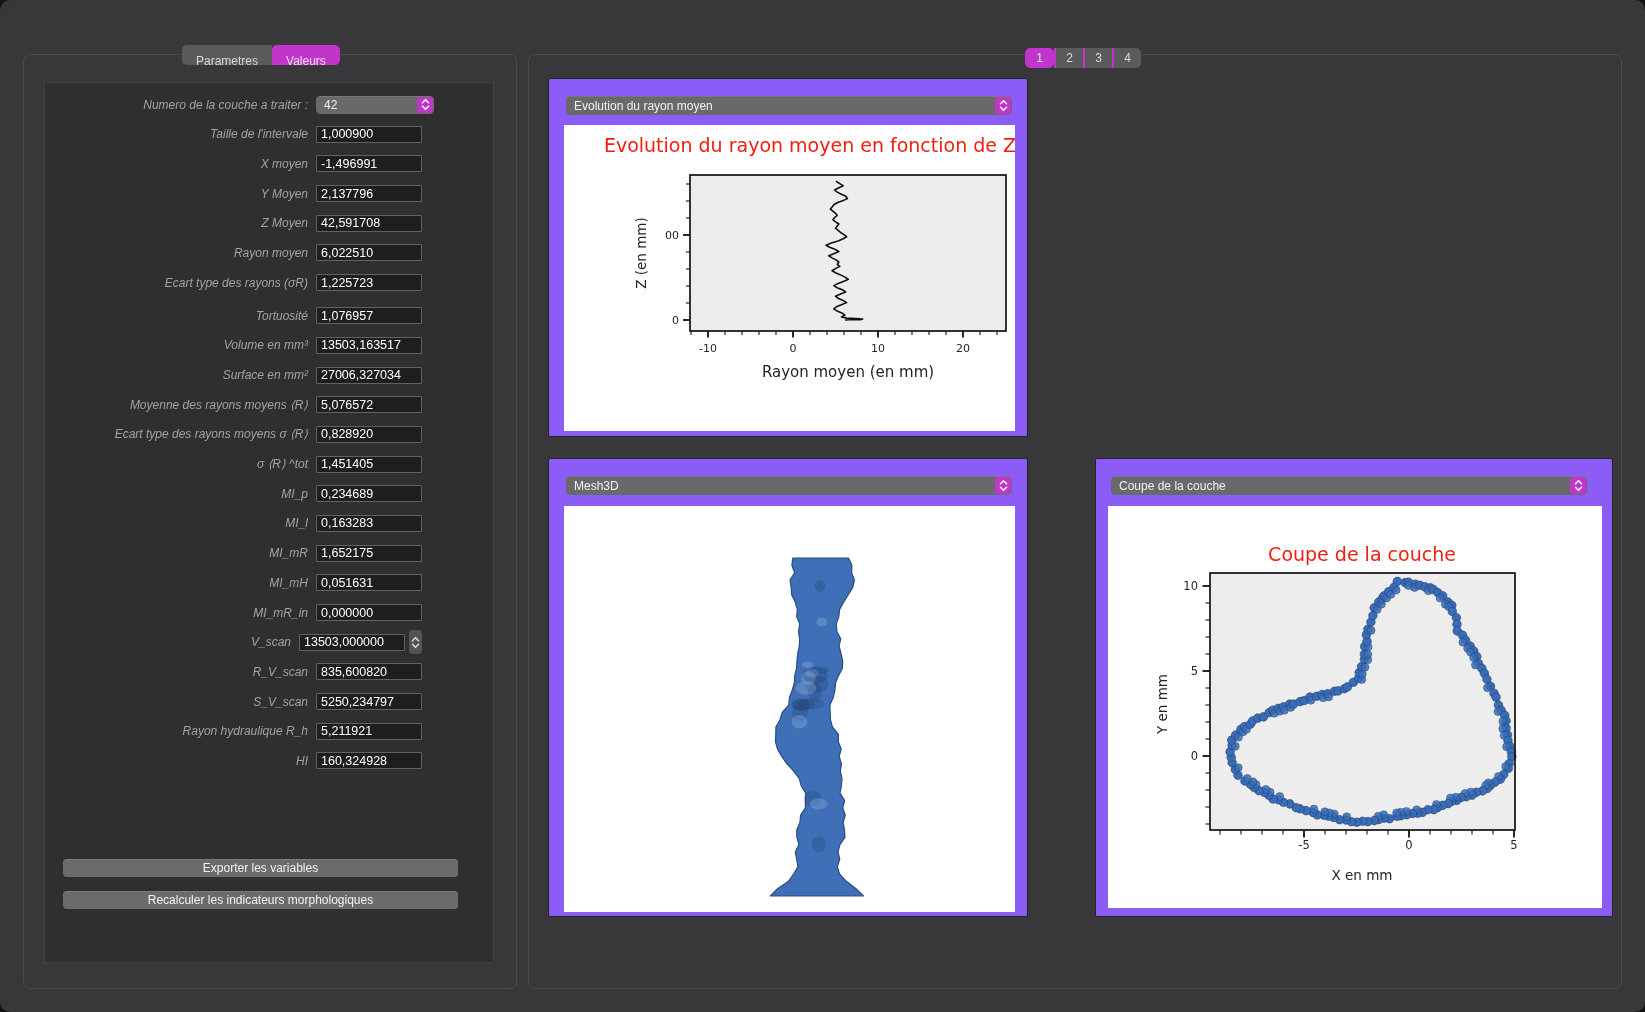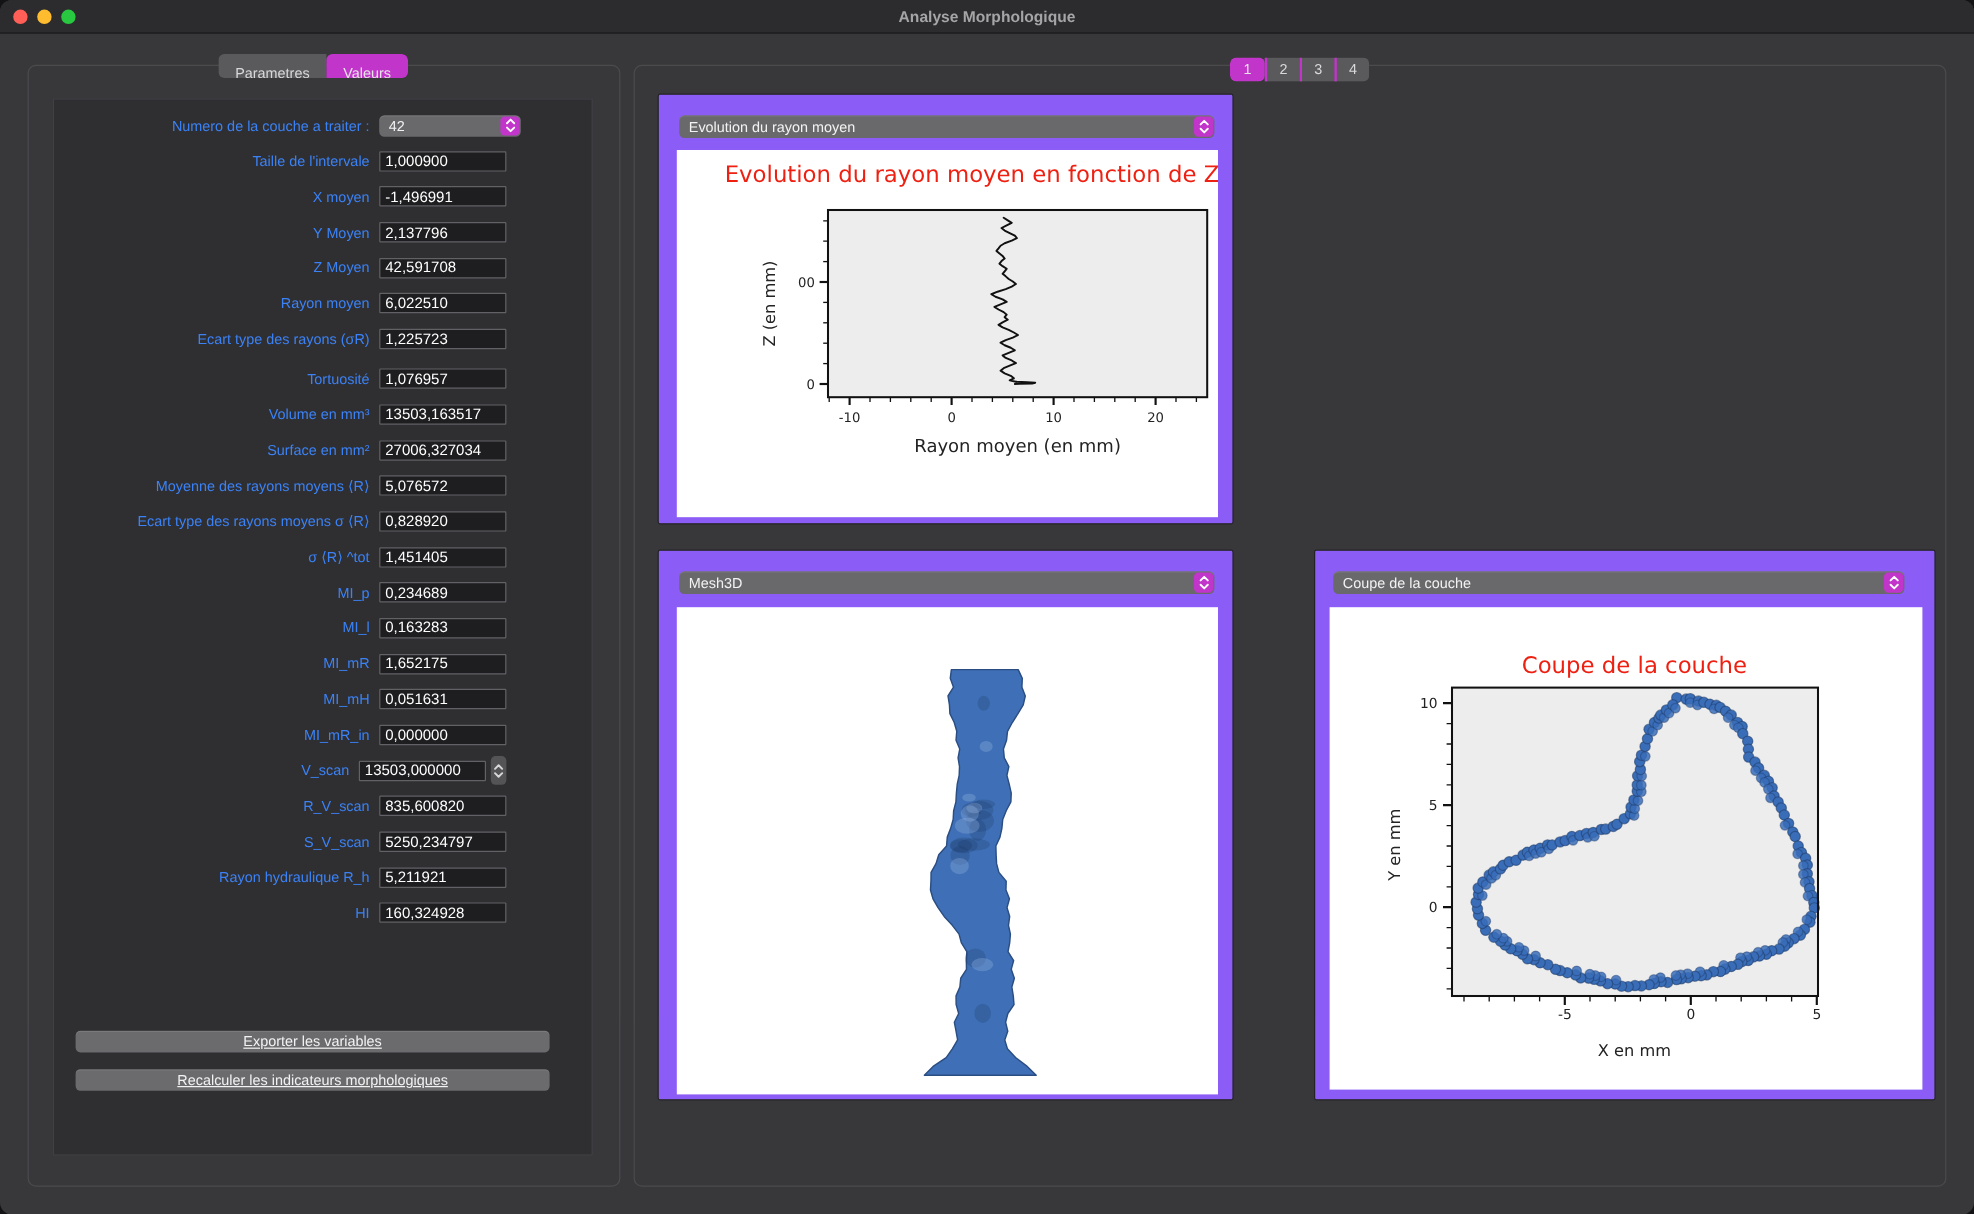--- a/index.html
+++ b/index.html
@@ -14,45 +14,37 @@
   .groupbox { position:absolute; border:1px solid #4b4b4e; border-radius:7px; }
   .inner-panel { position:absolute; background:#2f2f32; border:1px solid #414145; }
   .seg-tabs { position:absolute; display:flex; border-radius:5px; overflow:hidden; height:20px; }
   .seg { display:flex; align-items:center; justify-content:center; background:#5a5a5d; color:#d9d9db; font-size:12px; padding:16px 14px; cursor:default; white-space:nowrap; }
   .seg.active { background:var(--accent,#c235ca); color:#e5e5e5; font-weight:400; border-radius:5px;text-align:center; }
   .pseg { width:29px; padding:0; }
   .pseg + .pseg { border-left:2px solid var(--accent,#c235ca); }
   #rows { position:absolute; left:0; top:13px; width:377px; }
   .row { display:flex; align-items:center; height:17px; margin-bottom:12.7px; }
   .row.gap { margin-top:16px; }
-  .flabel { flex:1; text-align:right; padding-right:8px; font-size:12px; color:#3b82f6; white-space:nowrap; }
+  .flabel { flex:1; text-align:right; padding-right:8px; font-size:12px; color:#a3a3a3; white-space:nowrap;font-style:italic; }
   .fvalue { width:106px; height:17px; flex:none; background:#1e1e20; border:1px solid #626266; color:#fff; font-size:12.5px; font-family:"Liberation Sans",sans-serif; padding:0 4px; border-radius:1px; }
   .dropdown { position:relative; height:19px; background:#69696c; border-radius:4.5px; display:flex; align-items:center; padding:0 22px 0 8px; box-shadow:inset 0 1px 0 rgba(255,255,255,0.10); }
   .dd-label { font-size:12px; color:#f2f2f3; white-space:nowrap; overflow:hidden; }
   .dd-stepper { position:absolute; right:1px; top:1px; bottom:1px; width:16px; background:var(--accent,#c235ca); border-radius:3.5px; display:flex; align-items:center; justify-content:center; }
   .row .dropdown { width:118px; height:18px; flex:none; margin-right:-12px; }
   .ext-stepper { width:13px; height:24px; background:#545457; border-radius:4px; margin-left:4px; display:flex; align-items:center; justify-content:center; flex:none; }
-  .action-btn { position:absolute; left:18px; width:395px; height:18px; background:#6b6b6e; border:none; border-radius:4px; color:#f2f2f3; font-size:12px; font-family:"Liberation Sans",sans-serif; box-shadow:inset 0 1px 0 rgba(255,255,255,0.10);text-decoration:underline; }
+  .action-btn { position:absolute; left:18px; width:395px; height:18px; background:#6b6b6e; border:none; border-radius:4px; color:#f2f2f3; font-size:12px; font-family:"Liberation Sans",sans-serif; box-shadow:inset 0 1px 0 rgba(255,255,255,0.10); }
   .quad { position:absolute; background:#8b5cf6; border:1px solid #242427; border-radius:2px; }
   .canvas { position:absolute; background:#ffffff; }
   .quad .dropdown { position:absolute; }
   svg { display:block; }
 </style>
 </head>
 <body>
 
 <div class="window">
-  <div class="titlebar">
-    <div class="traffic">
-      <span class="tl" id="tl-red" style="background: rgb(255, 95, 87);"></span>
-      <span class="tl" id="tl-yellow" style="background: rgb(254, 188, 46);"></span>
-      <span class="tl" id="tl-green" style="background: rgb(40, 200, 64);"></span>
-    </div>
-    <div class="title">Analyse Morphologique</div>
-  </div>
 
   <div class="content">
 
     <div class="groupbox" style="left:23px;top:26px;width:494px;height:935px;"></div>
     <div class="seg-tabs" id="left-tabs" style="left:182px;top:17px;">
         <span class="seg">Parametres</span>
         <span class="seg active">Valeurs</span>
       </div>
     <div class="inner-panel" style="left:44px;top:54px;width:450px;height:881px;">
       <div id="rows">

